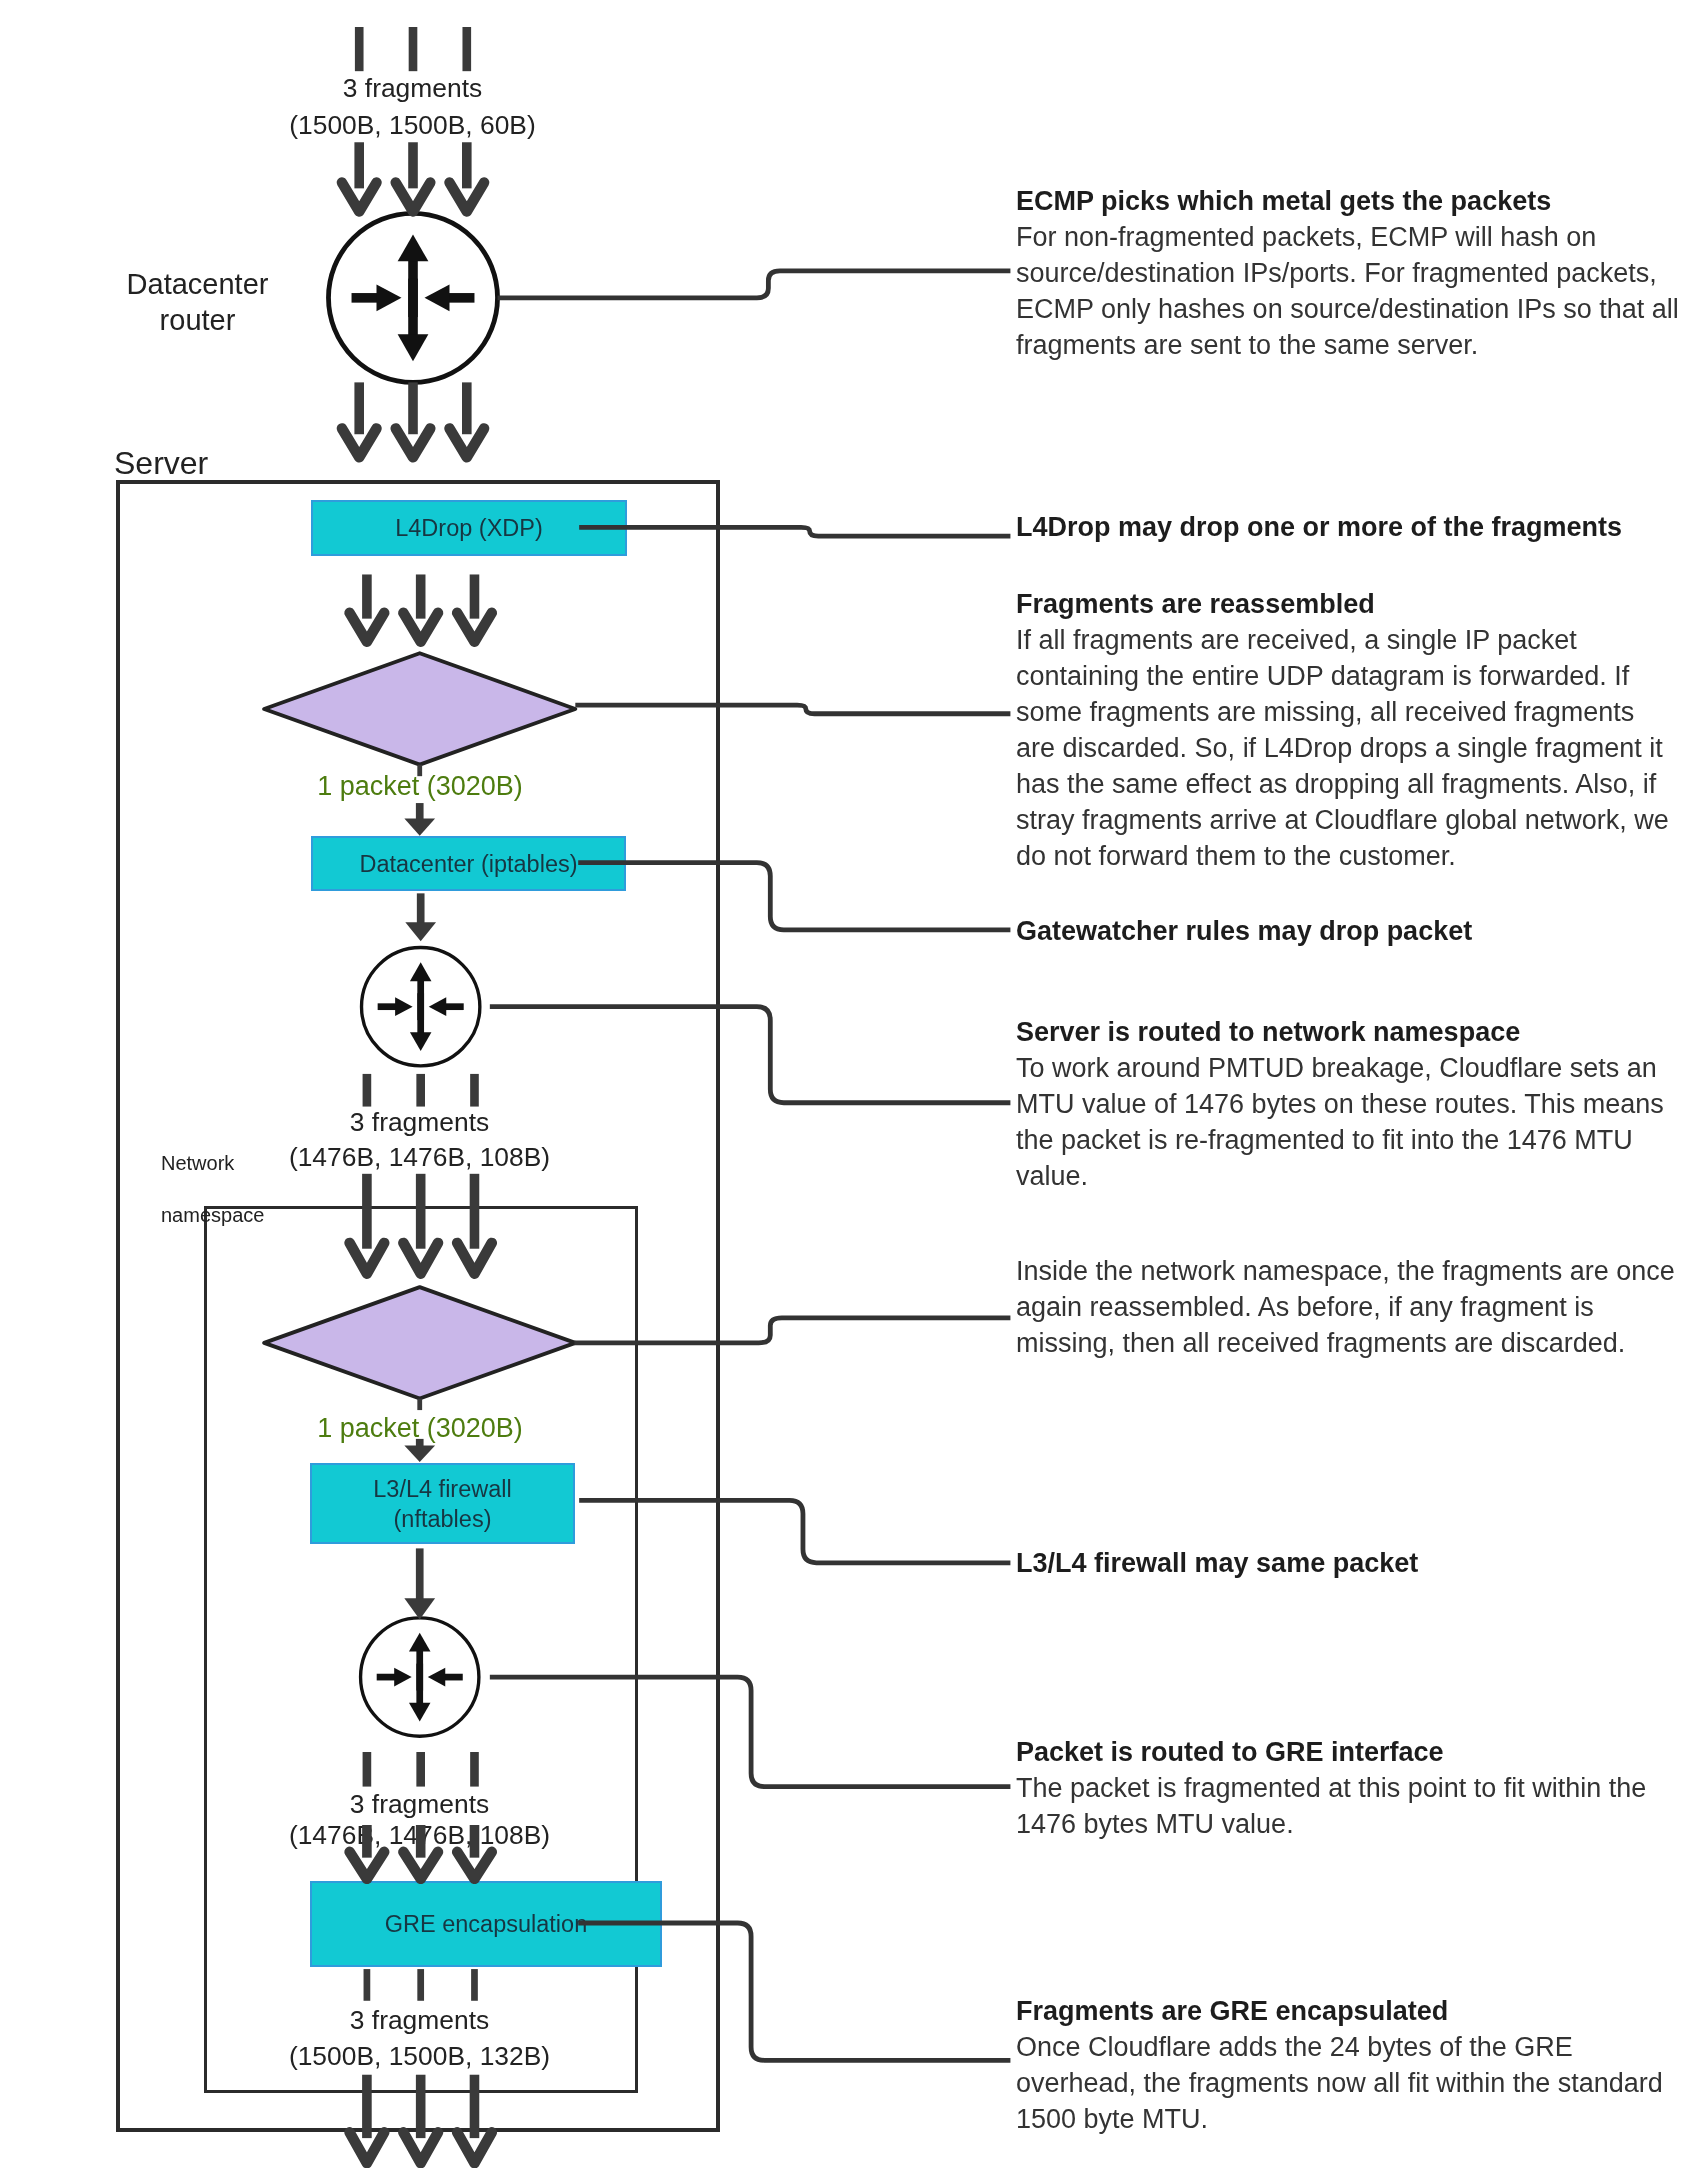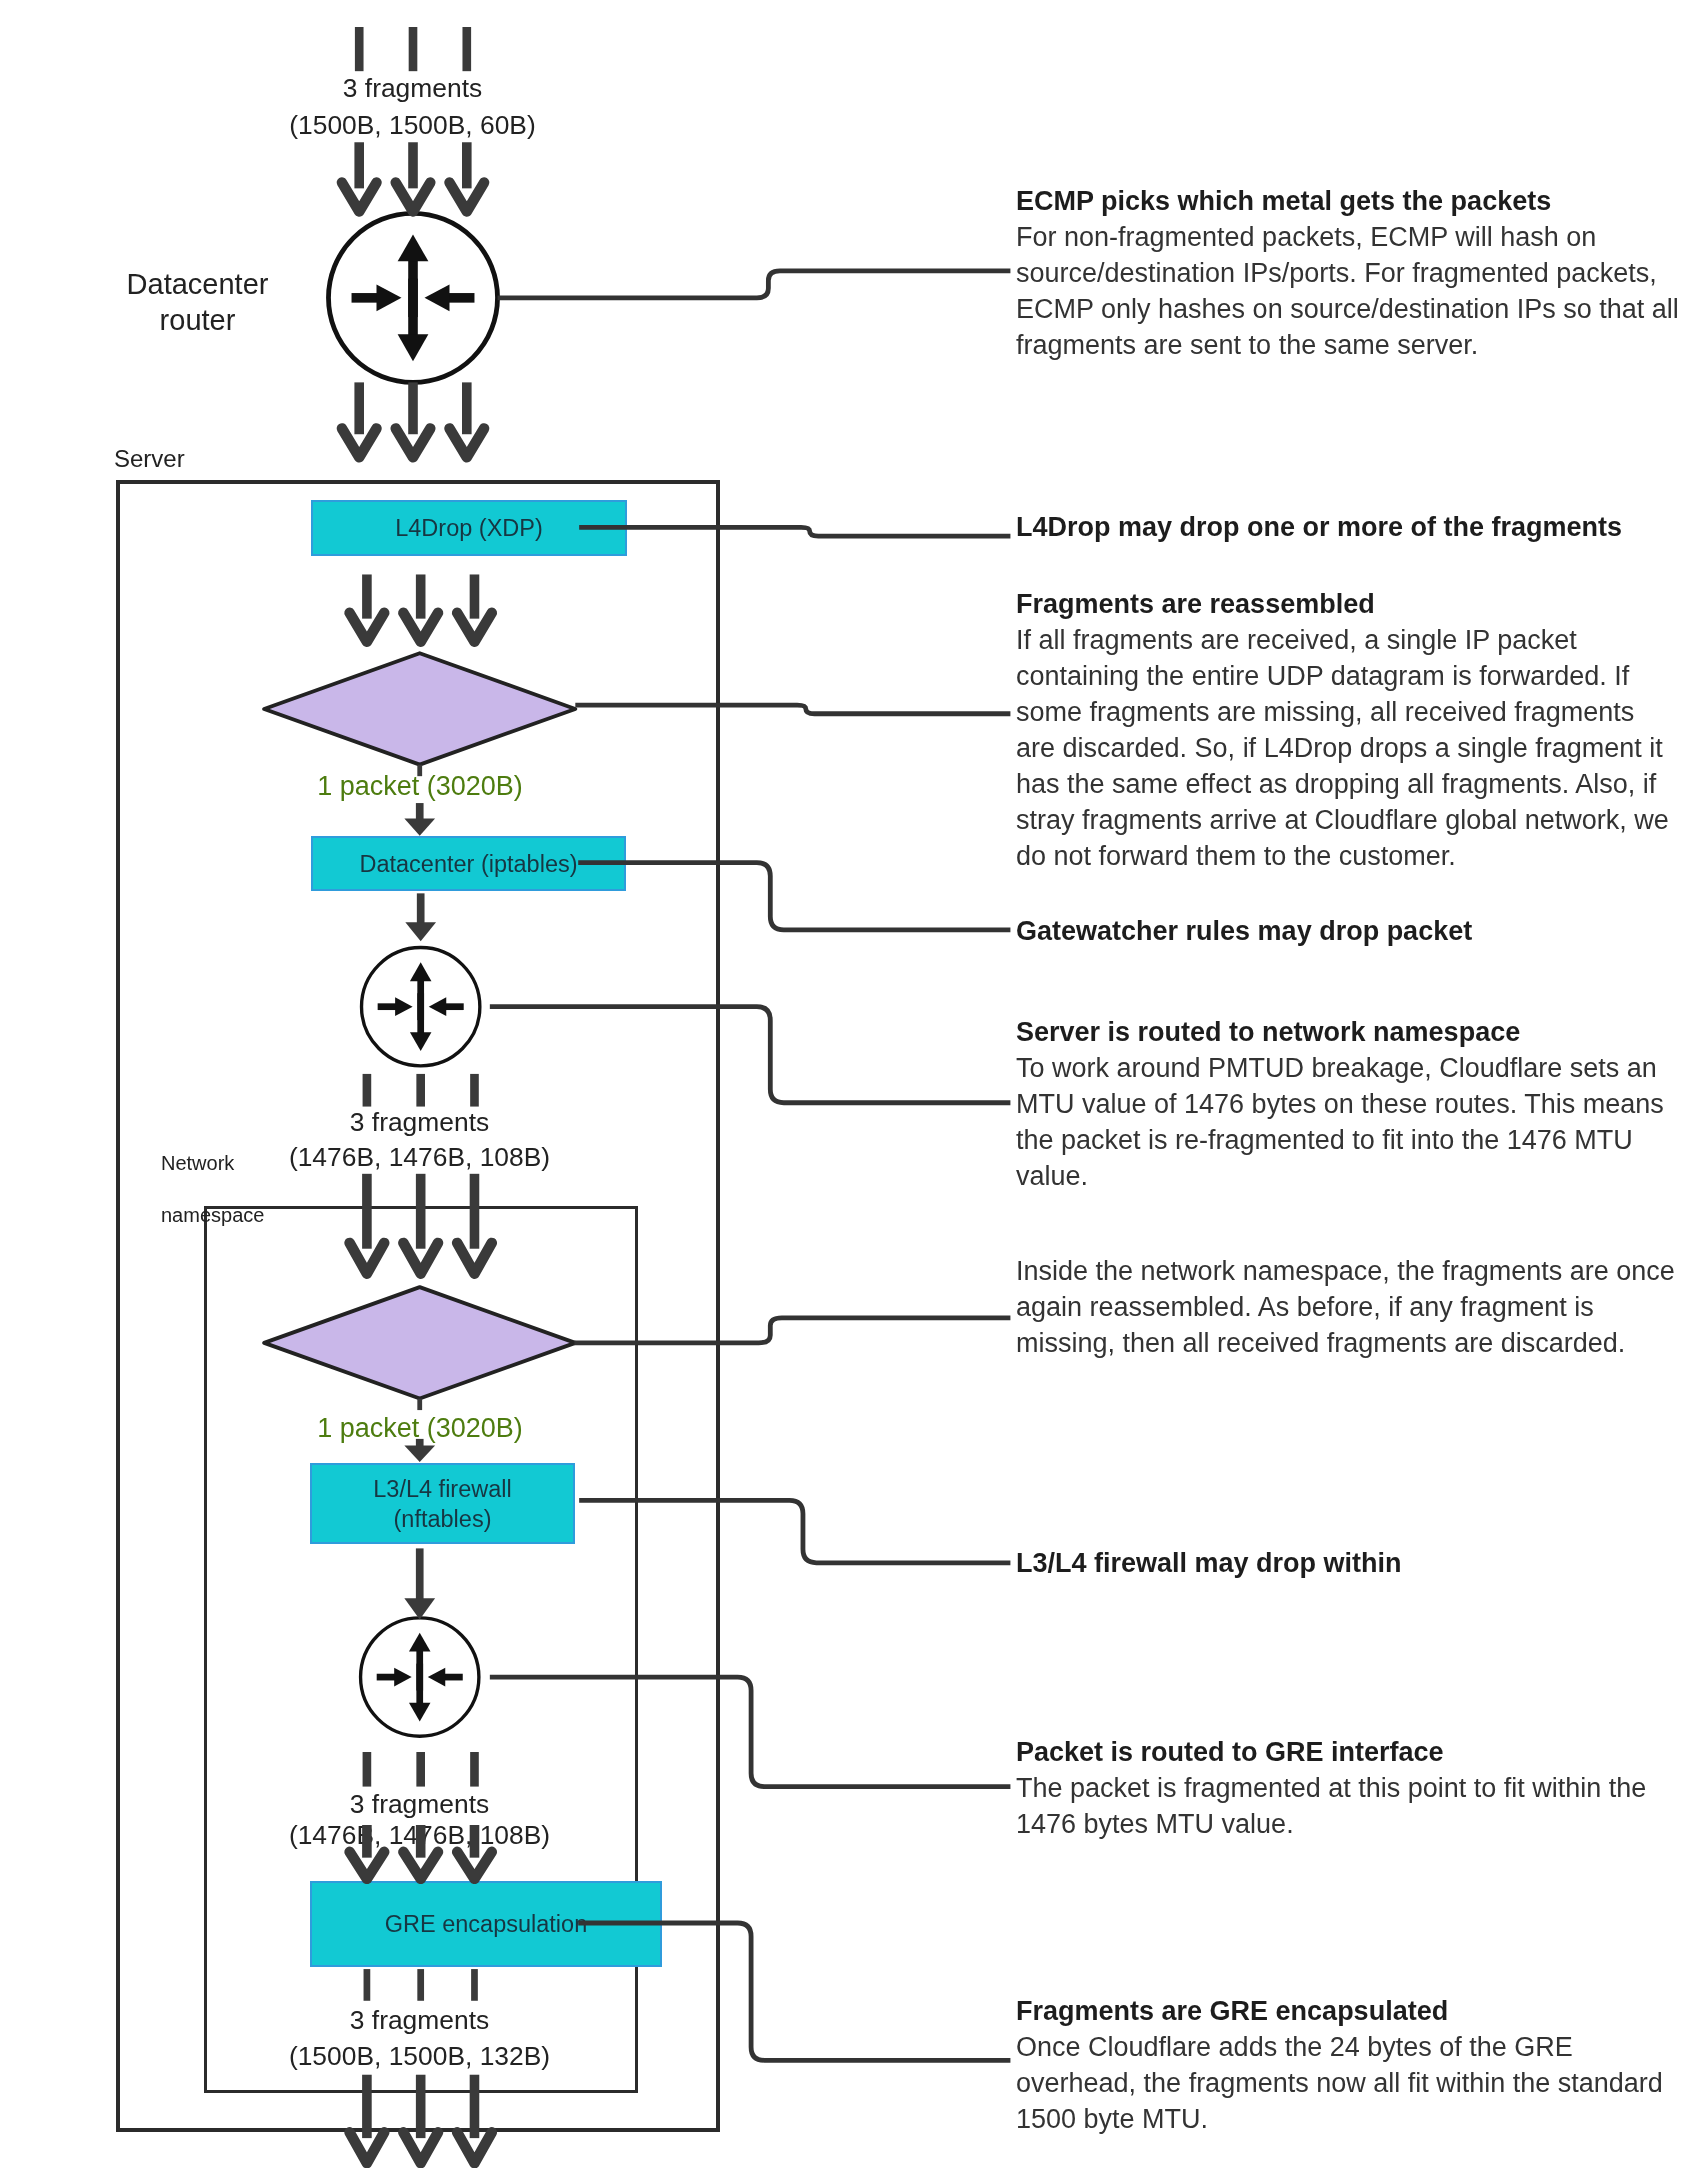--- a/index.html
+++ b/index.html
@@ -19,21 +19,21 @@
     display:flex;align-items:center;justify-content:center;text-align:center;
     color:#173642;font-size:23.5px;line-height:30px;white-space:pre-line;margin-left:48px;
   }
   
   .dtext{position:absolute;width:311px;text-align:center;font-size:22px;color:#2a2a2a;}
   
   .lbl{position:absolute;color:#222;}
   .frag{position:absolute;width:403px;text-align:center;color:#222;font-size:26.4px;}
   .packet{position:absolute;width:384px;text-align:center;color:#4d7c0f;font-size:27px;}
   .dc{left:92px;top:266px;width:211px;text-align:center;font-size:29px;line-height:36px;white-space:pre-line;color:#222;}
-  .server-lbl{left:114px;top:445px;font-size:24px;}
+  .server-lbl{left:114px;top:445px;font-size:32px;}
   .ns-lbl{left:161px;top:1137px;font-size:20px;line-height:52px;white-space:pre-line;}
   
   .ann{position:absolute;left:1016px;width:663px;font-size:27px;line-height:36px;color:#333;}
   .ann .t{font-weight:bold;color:#1d1d1d;}
   .ann .b{white-space:pre-line;}
 </style>
 </head>
 <body>
 
 <div class="canvas">
@@ -99,21 +99,21 @@
 MTU value of 1476 bytes on these routes. This means
 the packet is re-fragmented to fit into the 1476 MTU
 value.</div>
   </div>
   <div class="ann" style="top:1253px">
     <div class="b">Inside the network namespace, the fragments are once
 again reassembled. As before, if any fragment is
 missing, then all received fragments are discarded.</div>
   </div>
   <div class="ann" style="top:1545px">
-    <div class="t">L3/L4 firewall may drop within</div>
+    <div class="t">L3/L4 firewall may same packet</div>
     <div class="b"></div>
   </div>
   <div class="ann" style="top:1734px">
     <div class="t">Packet is routed to GRE interface</div>
     <div class="b">The packet is fragmented at this point to fit within the
 1476 bytes MTU value.</div>
   </div>
   <div class="ann" style="top:1993px">
     <div class="t">Fragments are GRE encapsulated</div>
     <div class="b">Once Cloudflare adds the 24 bytes of the GRE

